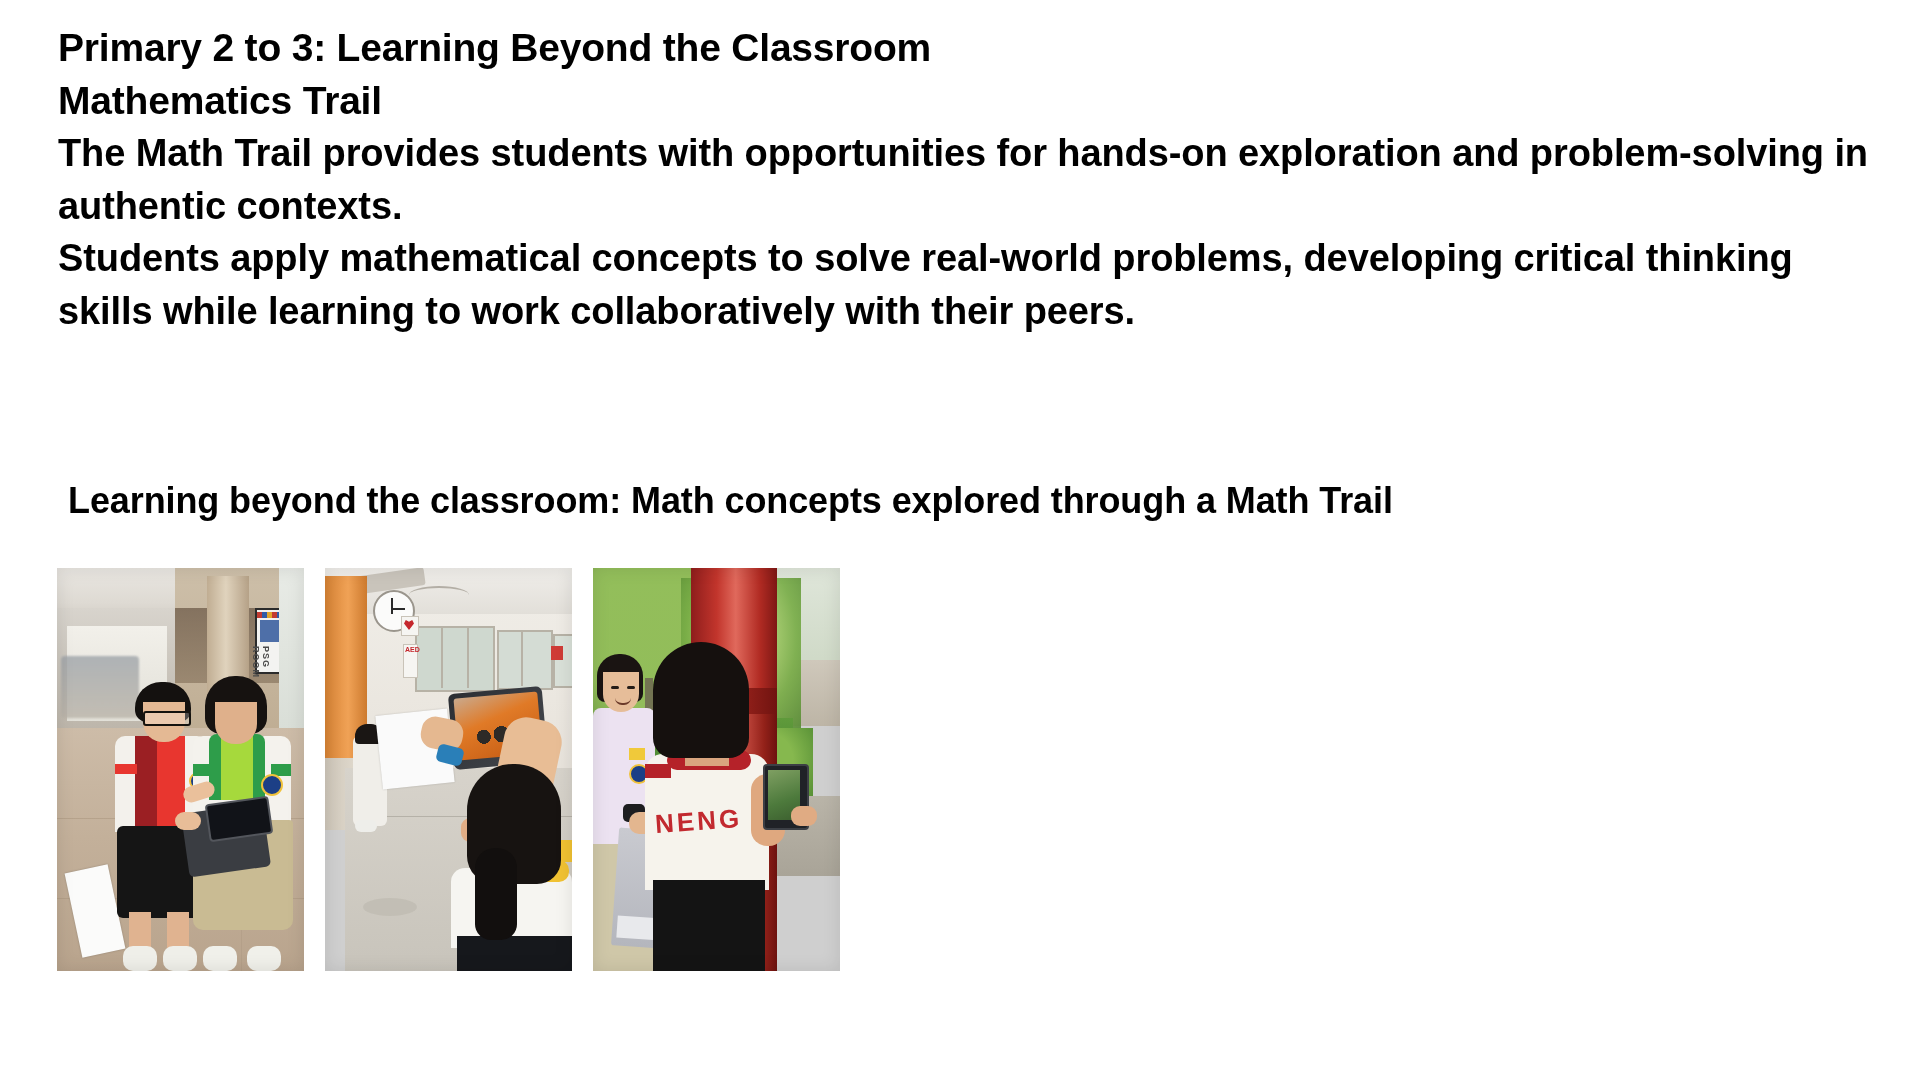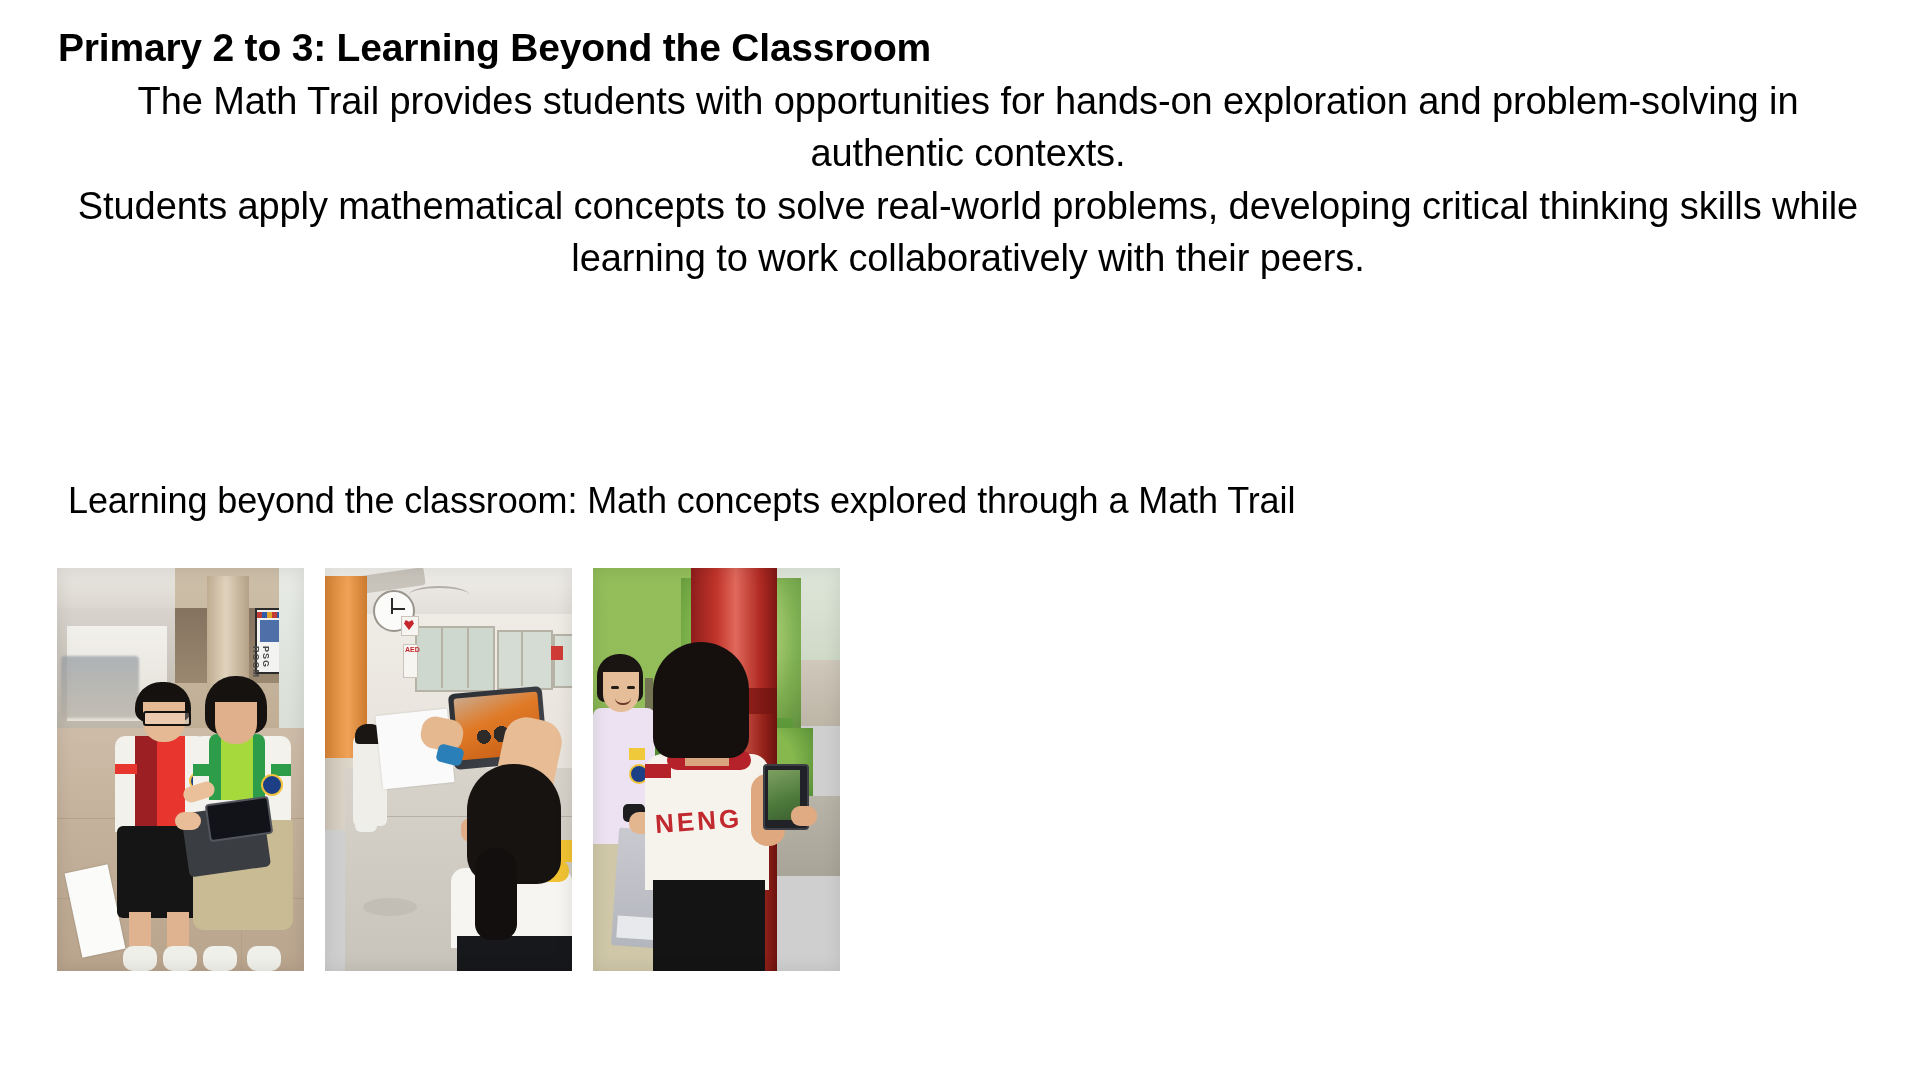--- a/index.html
+++ b/index.html
@@ -33,36 +33,35 @@
   .heading {
     font-size: 39px;
     font-weight: bold;
     line-height: 1.35;
     letter-spacing: -0.2px;
     white-space: nowrap;
   }
 
   .body-line {
     font-size: 38px;
-    font-weight: normal;
+    font-weight: bold;
     line-height: 1.38;
     letter-spacing: -0.1px;
-    text-align: center;
   }
 
   .para {
     margin: 0;
   }
 
   .caption {
     position: absolute;
     left: 68px;
     top: 478px;
     font-size: 36px;
-    font-weight: normal;
+    font-weight: bold;
     line-height: 1.3;
     letter-spacing: -0.1px;
     white-space: nowrap;
   }
 
   .photo-row {
     position: absolute;
     left: 57px;
     top: 568px;
     display: flex;
@@ -303,20 +302,21 @@
 </style>
 </head>
 <body>
 
 <div class="slide">
 
   <div class="text-block">
 
     <div class="heading">Primary 2 to 3: Learning Beyond the Classroom</div>
 
+    <div class="heading">Mathematics Trail</div>
 
     <p class="body-line para">The Math Trail provides students with opportunities for hands-on exploration and problem-solving in authentic contexts.</p>
 
     <p class="body-line para">Students apply mathematical concepts to solve real-world problems, developing critical thinking skills while learning to work collaboratively with their peers.</p>
   </div>
 
   <div class="caption">Learning beyond the classroom: Math concepts explored through a Math Trail</div>
 
   <div class="photo-row">
 

